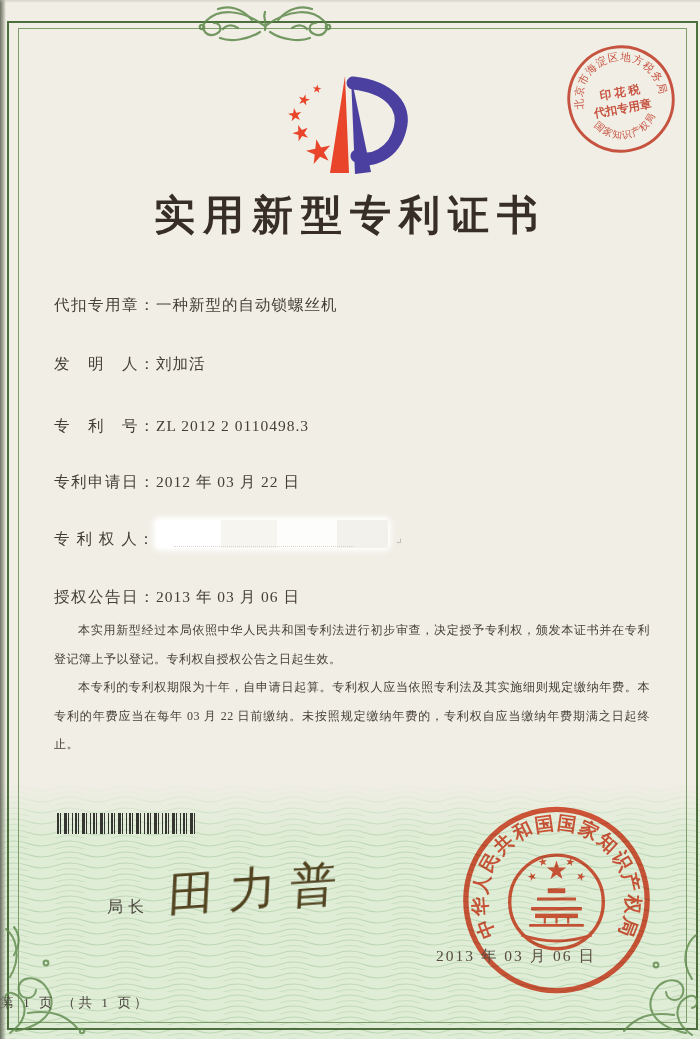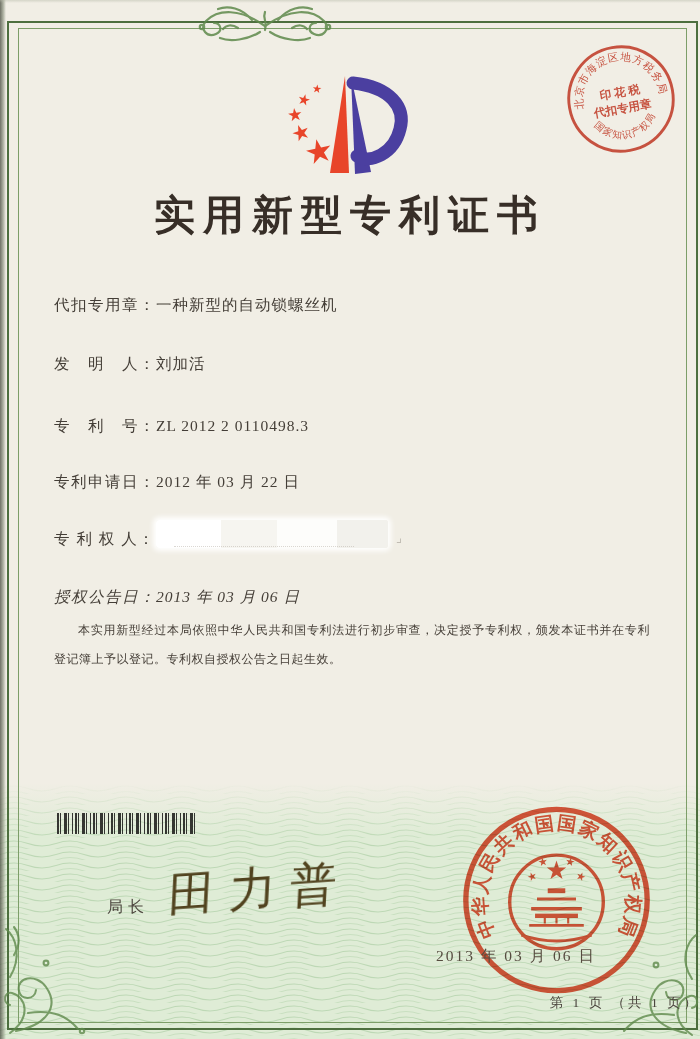--- a/index.html
+++ b/index.html
@@ -62,21 +62,21 @@
     color:#4c463e;z-index:4;}
   .signature-name{position:absolute;left:168px;top:858px;font-size:47px;letter-spacing:14px;
     color:#51431f;transform:rotate(-4deg) skewX(-7deg);filter:blur(.4px);z-index:4;}
 
   .tax-stamp{position:absolute;left:563px;top:41px;z-index:5;opacity:.87;
     mix-blend-mode:multiply;transform:rotate(-10deg);}
   .grant-seal{position:absolute;left:459px;top:800px;z-index:4;opacity:.9;mix-blend-mode:multiply;}
   .seal-date{position:absolute;left:436px;top:946px;font-size:15.5px;letter-spacing:2px;
     color:#564c40;z-index:5;}
 
-  .footer{position:absolute;left:0;top:994px;width:100%;text-align:right;
+  .footer{position:absolute;left:0;top:994px;width:100%;text-align:left;
     font-size:13.5px;letter-spacing:3px;color:#4c463f;z-index:4;}
 </style>
 </head>
 <body>
 
 <div class="page">
 
   <div class="band">
     <svg width="700" height="256">
       <defs>
@@ -156,31 +156,32 @@
   </div>
   <div class="row" style="top:416px;">
     <span>专　利　号：</span><span class="val">ZL 2012 2 0110498.3</span>
   </div>
   <div class="row" style="top:472px;">
     <span>专利申请日：</span><span class="val">2012 年 03 月 22 日</span>
   </div>
   <div class="row" style="top:529px;">
     <span>专 利 权 人：</span><span class="val"></span>
   </div>
-  <div class="row" style="top:587px;font-style:italic;">
+  <div class="row" style="top:587px;">
     <span>授权公告日：</span><span class="val">2013 年 03 月 06 日</span>
   </div>
 
   <div class="redaction">
     <div class="dots"></div>
     <div class="remnant">⌟</div>
   </div>
 
   <div class="body-text">
     <p>本实用新型经过本局依照中华人民共和国专利法进行初步审查，决定授予专利权，颁发本证书并在专利登记簿上予以登记。专利权自授权公告之日起生效。</p>
+    <p>本专利的专利权期限为十年，自申请日起算。专利权人应当依照专利法及其实施细则规定缴纳年费。本专利的年费应当在每年 03 月 22 日前缴纳。未按照规定缴纳年费的，专利权自应当缴纳年费期满之日起终止。</p>
   </div>
 
   <div class="barcode"></div>
 
   <div class="director-label">局长</div>
   <div class="signature-name">田力普</div>
 
   <svg class="tax-stamp" width="116" height="116" viewBox="0 0 120 120">
     <g fill="#cc3f2b" stroke="#cc3f2b">
       <circle cx="60" cy="60" r="54" fill="none" stroke-width="3"></circle>

